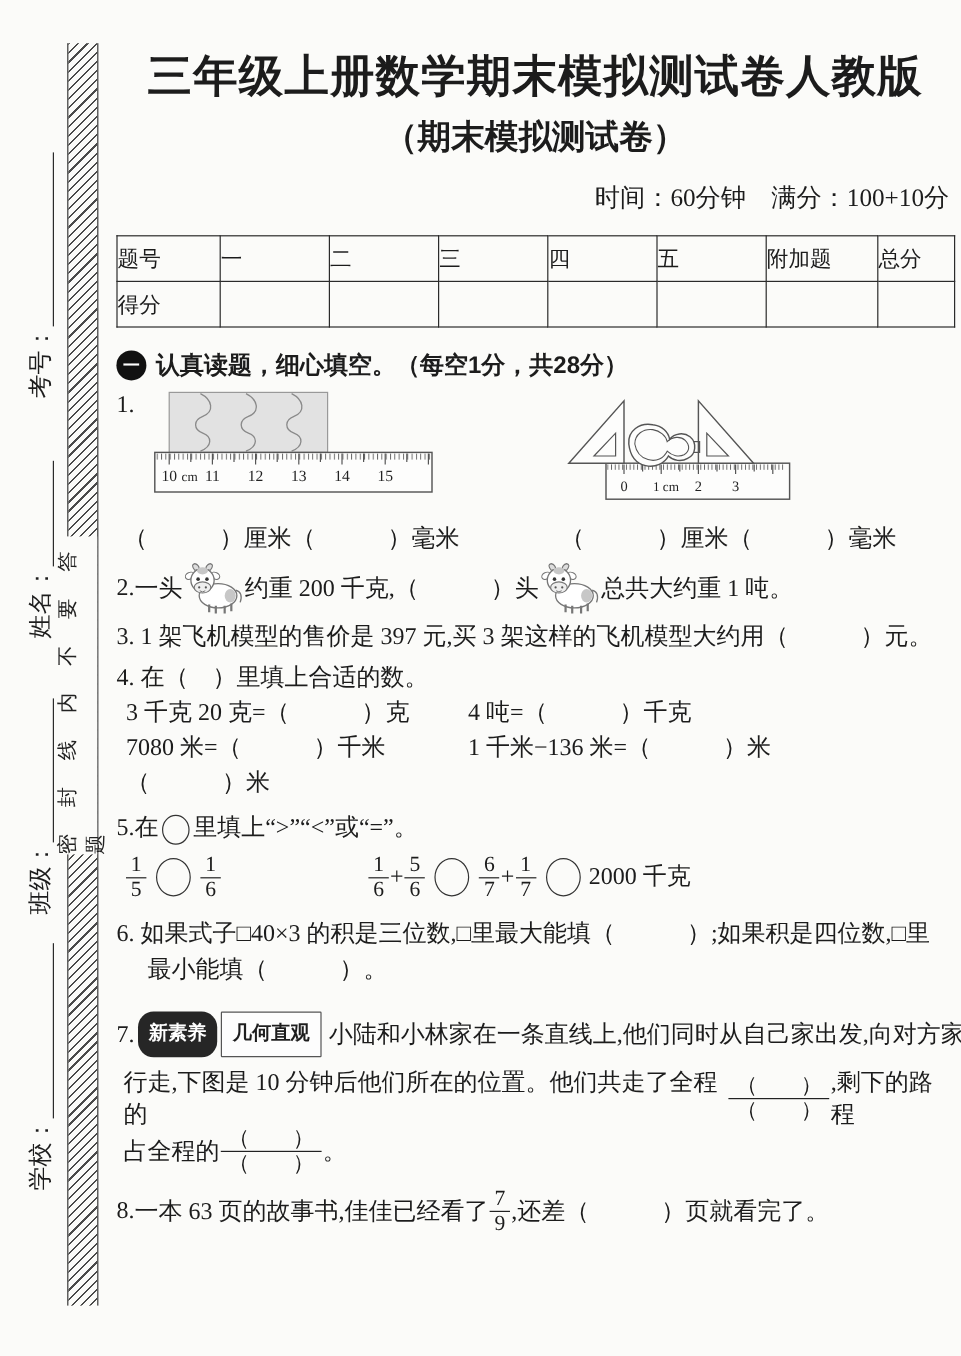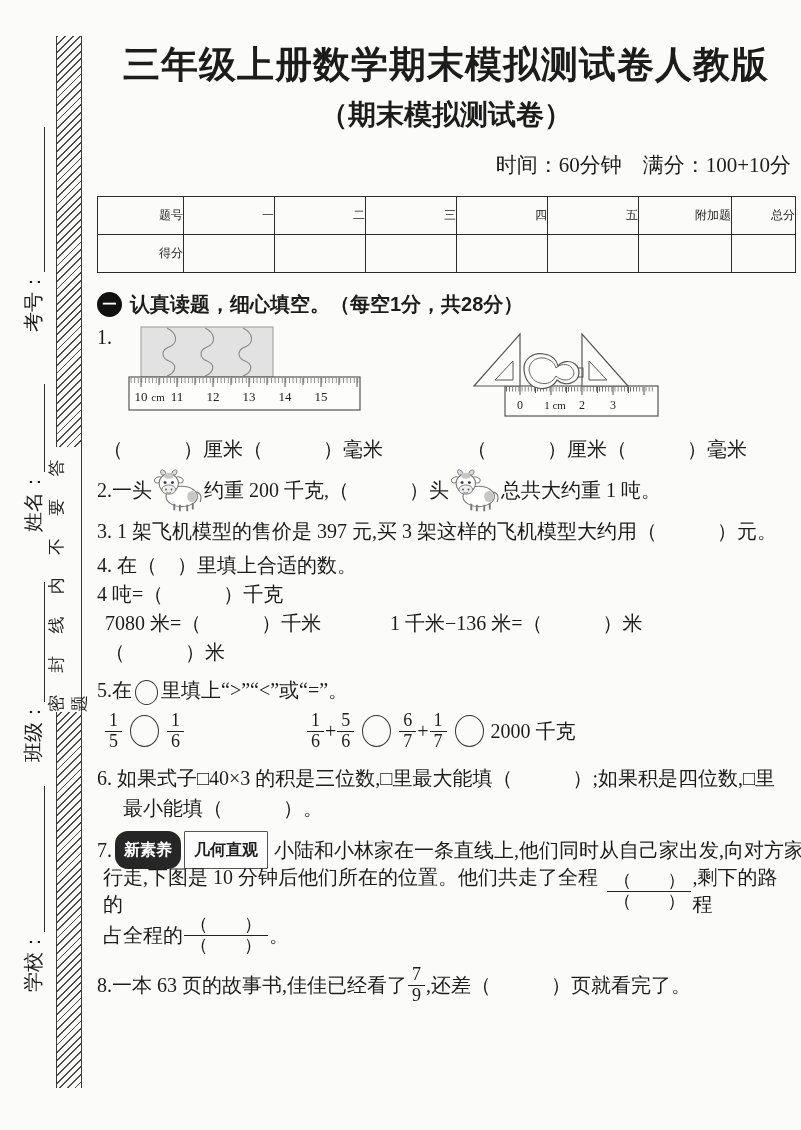--- a/index.html
+++ b/index.html
@@ -28,22 +28,22 @@
     font-size:17px;letter-spacing:9px;color:#222;
   }
   
   .main{position:absolute;left:97px;top:40px;width:698px;}
   .title{font-size:37px;font-weight:bold;text-align:center;line-height:50px;letter-spacing:1px;}
   .subtitle{font-size:28px;font-weight:bold;text-align:center;line-height:42px;margin-top:4px;}
   .meta{font-size:21px;text-align:right;line-height:30px;margin-top:14px;padding-right:4px;}
   
   table.score{border-collapse:collapse;width:100%;margin-top:16px;table-layout:fixed;}
   table.score td{
-    border:1.6px solid #2b2b2b;height:37px;text-align:right;
-    font-size:12px;padding:0;
+    border:1.6px solid #2b2b2b;height:37px;text-align:left;
+    font-size:18px;padding:0;
   }
   
   .sec-head{display:flex;align-items:center;margin-top:18px;gap:8px;
     font-family:"Liberation Sans","DejaVu Sans",sans-serif;font-weight:bold;font-size:20px;}
   .sec-badge{width:25px;height:25px;border-radius:50%;background:#111;color:#fff;
     display:inline-flex;align-items:center;justify-content:center;font-size:14px;flex:0 0 25px;}
   
   .q{margin-top:4px;}
   .qline{line-height:30px;}
   .fig-row{display:flex;align-items:flex-start;margin-top:6px;}
@@ -58,21 +58,21 @@
     vertical-align:middle;margin:0 7px;background:#fbfbf9;}
   .cmp.small{width:21px;height:23px;margin:0 3px;}
   .cmprow{display:flex;align-items:center;line-height:34px;}
   .frac{display:inline-flex;flex-direction:column;align-items:center;line-height:1.1;
     font-size:18px;vertical-align:middle;margin:0 1px;}
   .frac .fn{border-bottom:1.5px solid #222;padding:0 4px;}
   .frac .fd{padding:0 4px;}
   .fracblank{font-size:18px;}
   .fracblank .fn,.fracblank .fd{padding:0 6px;}
   .badge-dark{background:#262626;color:#fff;border-radius:13px;padding:2px 9px;
-    font-family:"Liberation Sans","DejaVu Sans",sans-serif;font-weight:bold;font-size:16px;margin:0 3px;}
+    font-family:"Liberation Sans","DejaVu Sans",sans-serif;font-weight:bold;font-size:16px;margin:12px 3px;}
   .badge-light{background:#fdfdfd;color:#1e1e1e;border:1.6px solid #555;border-radius:1px;padding:1px 9px;
     font-family:"Liberation Sans","DejaVu Sans",sans-serif;font-weight:bold;font-size:16px;margin-right:6px;}
   .flexline{display:flex;align-items:center;}
   .footer{position:absolute;left:0;top:1136px;width:801px;text-align:center;font-size:20px;}
 </style>
 </head>
 <body>
 
 <div class="side-field" style="left:18px;top:332px;width:205px;">
   <span>考号：</span>
@@ -236,20 +236,21 @@
   <div class="qline q">
     <span>3.</span>
     <span>1 架飞机模型的售价是 397 元,买 3 架这样的飞机模型大约用（　　　）元。</span>
   </div>
 
   <div class="qline q">
     <span>4.</span>
     <span>在（　）里填上合适的数。</span>
   </div>
   <div class="two-col">
+    <span class="colL">3 千克 20 克=（　　　）克</span>
     <span>4 吨=（　　　）千克</span>
   </div>
   <div class="two-col">
     <span class="colL">7080 米=（　　　）千米（　　　）米</span>
     <span>1 千米−136 米=（　　　）米</span>
   </div>
 
   <div class="qline q" style="margin-top:8px">
     <span>5.</span><span>在</span><span class="cmp small"></span><span>里填上“&gt;”“&lt;”或“=”。</span>
   </div>

